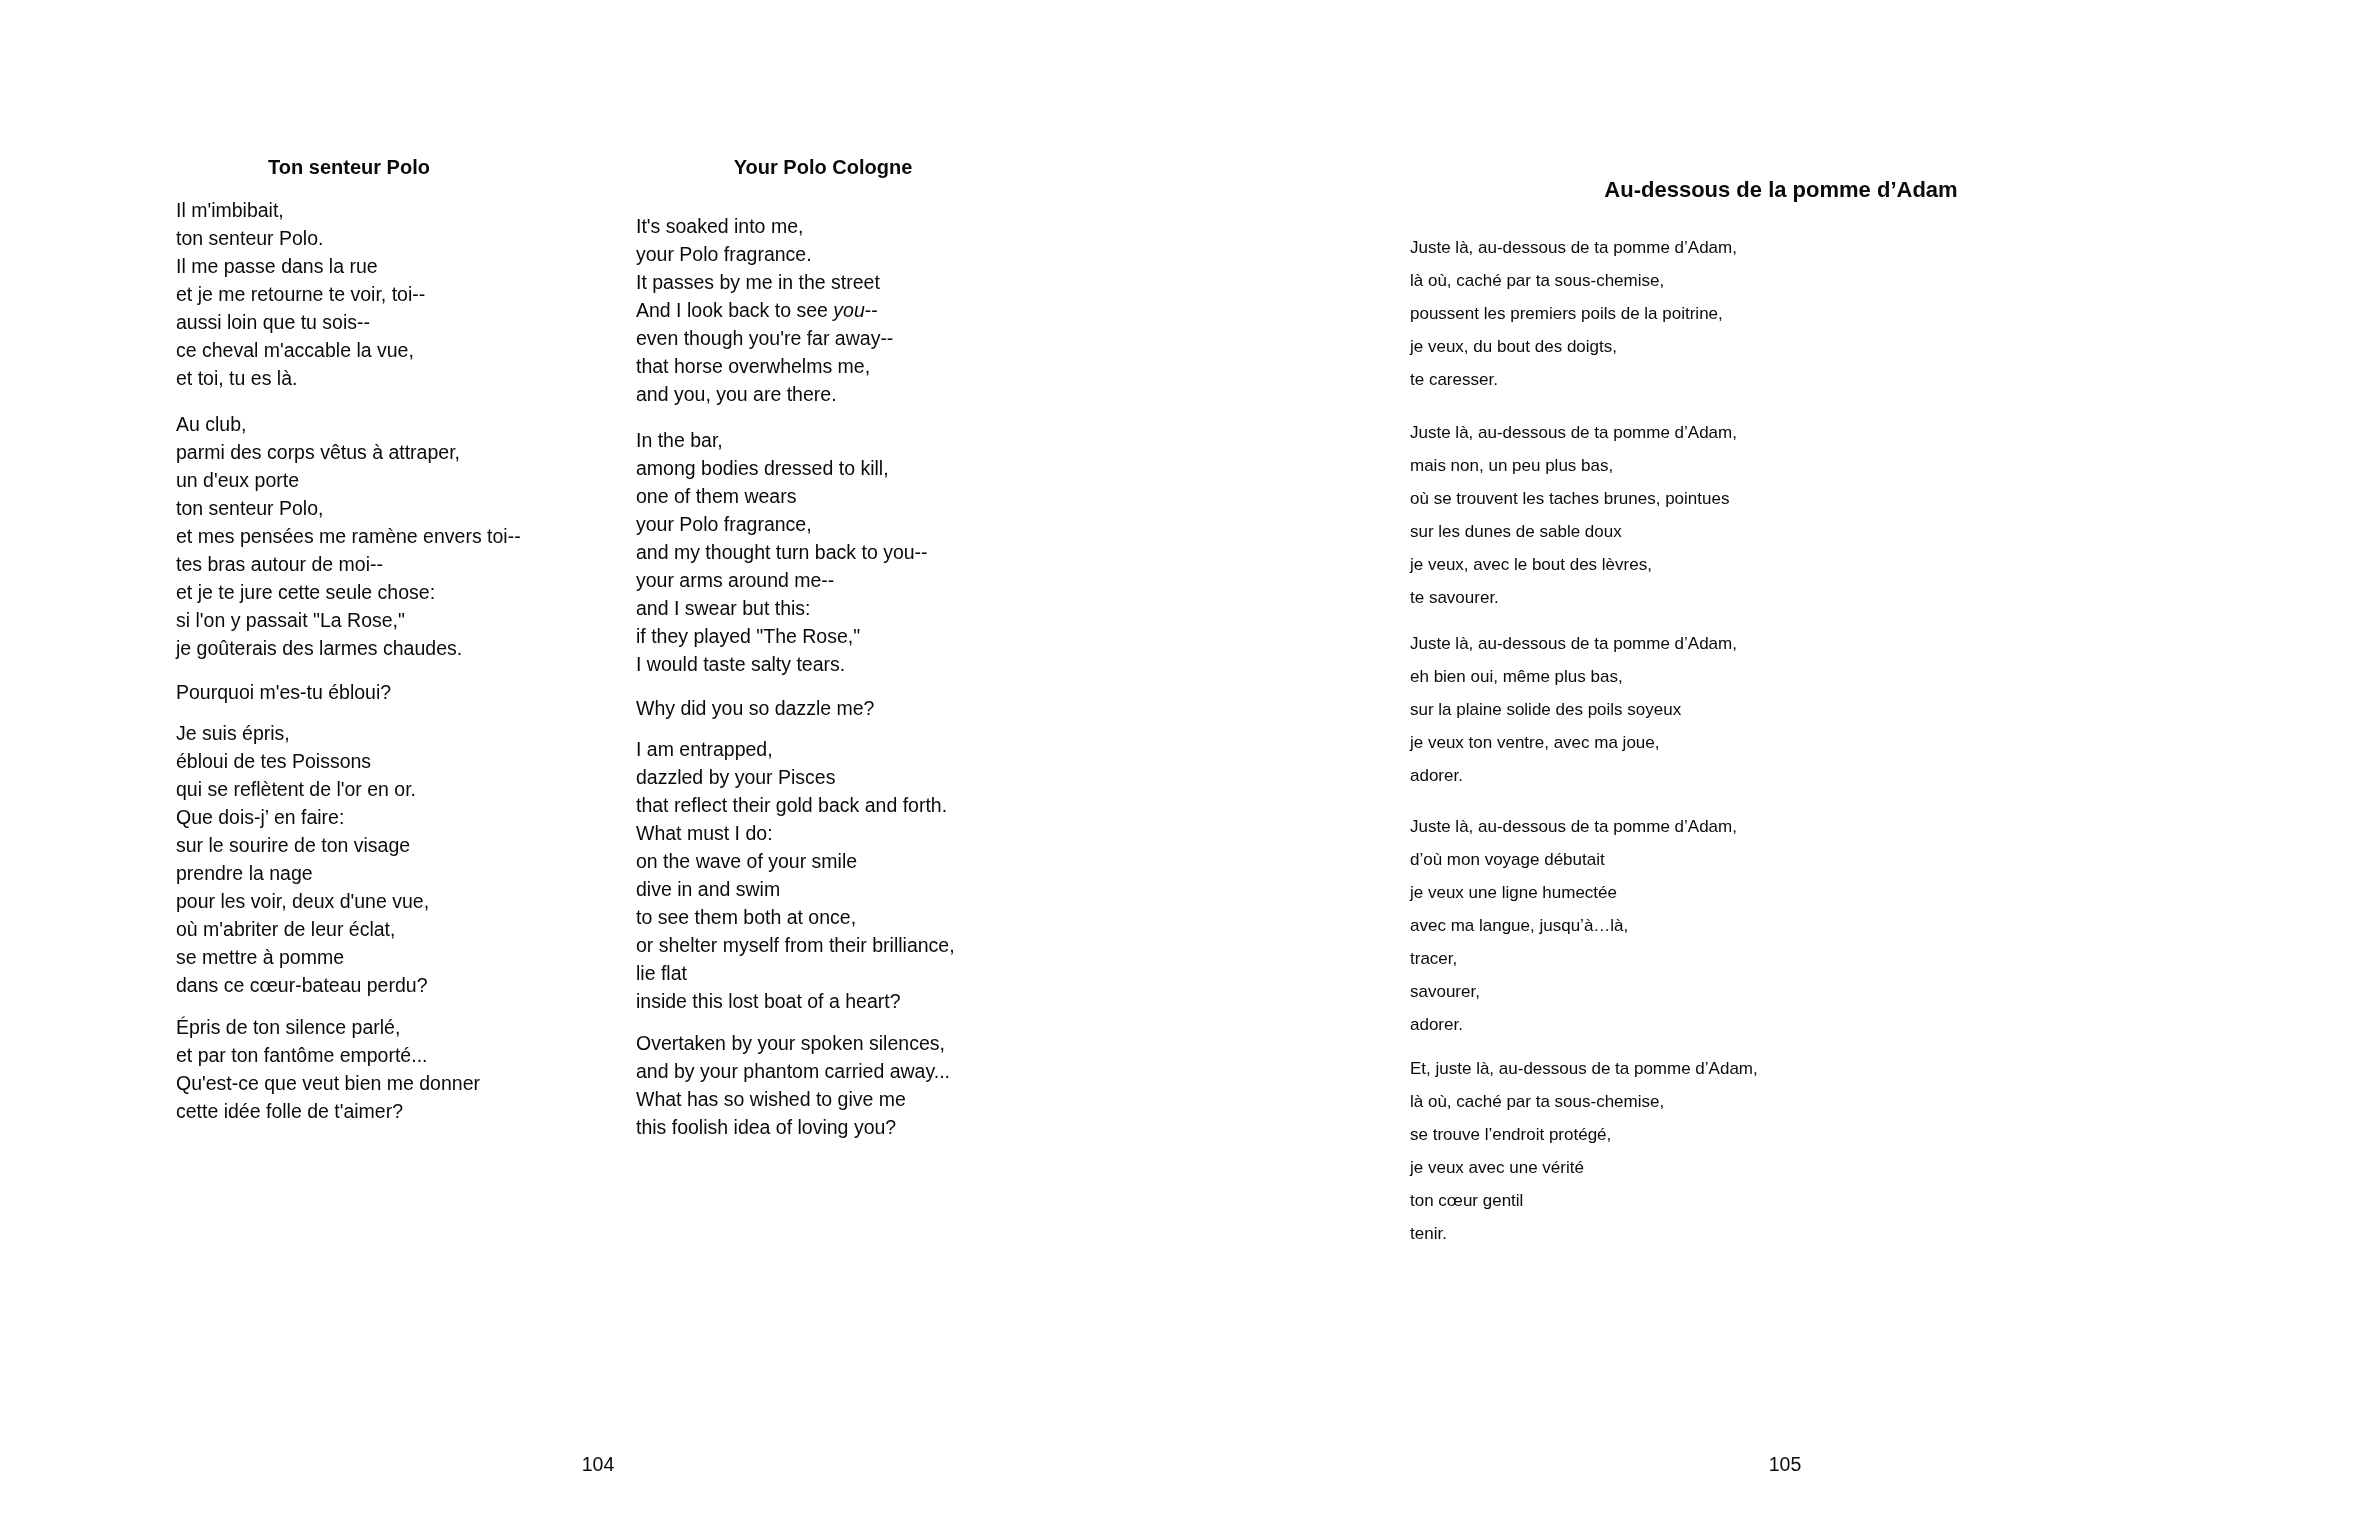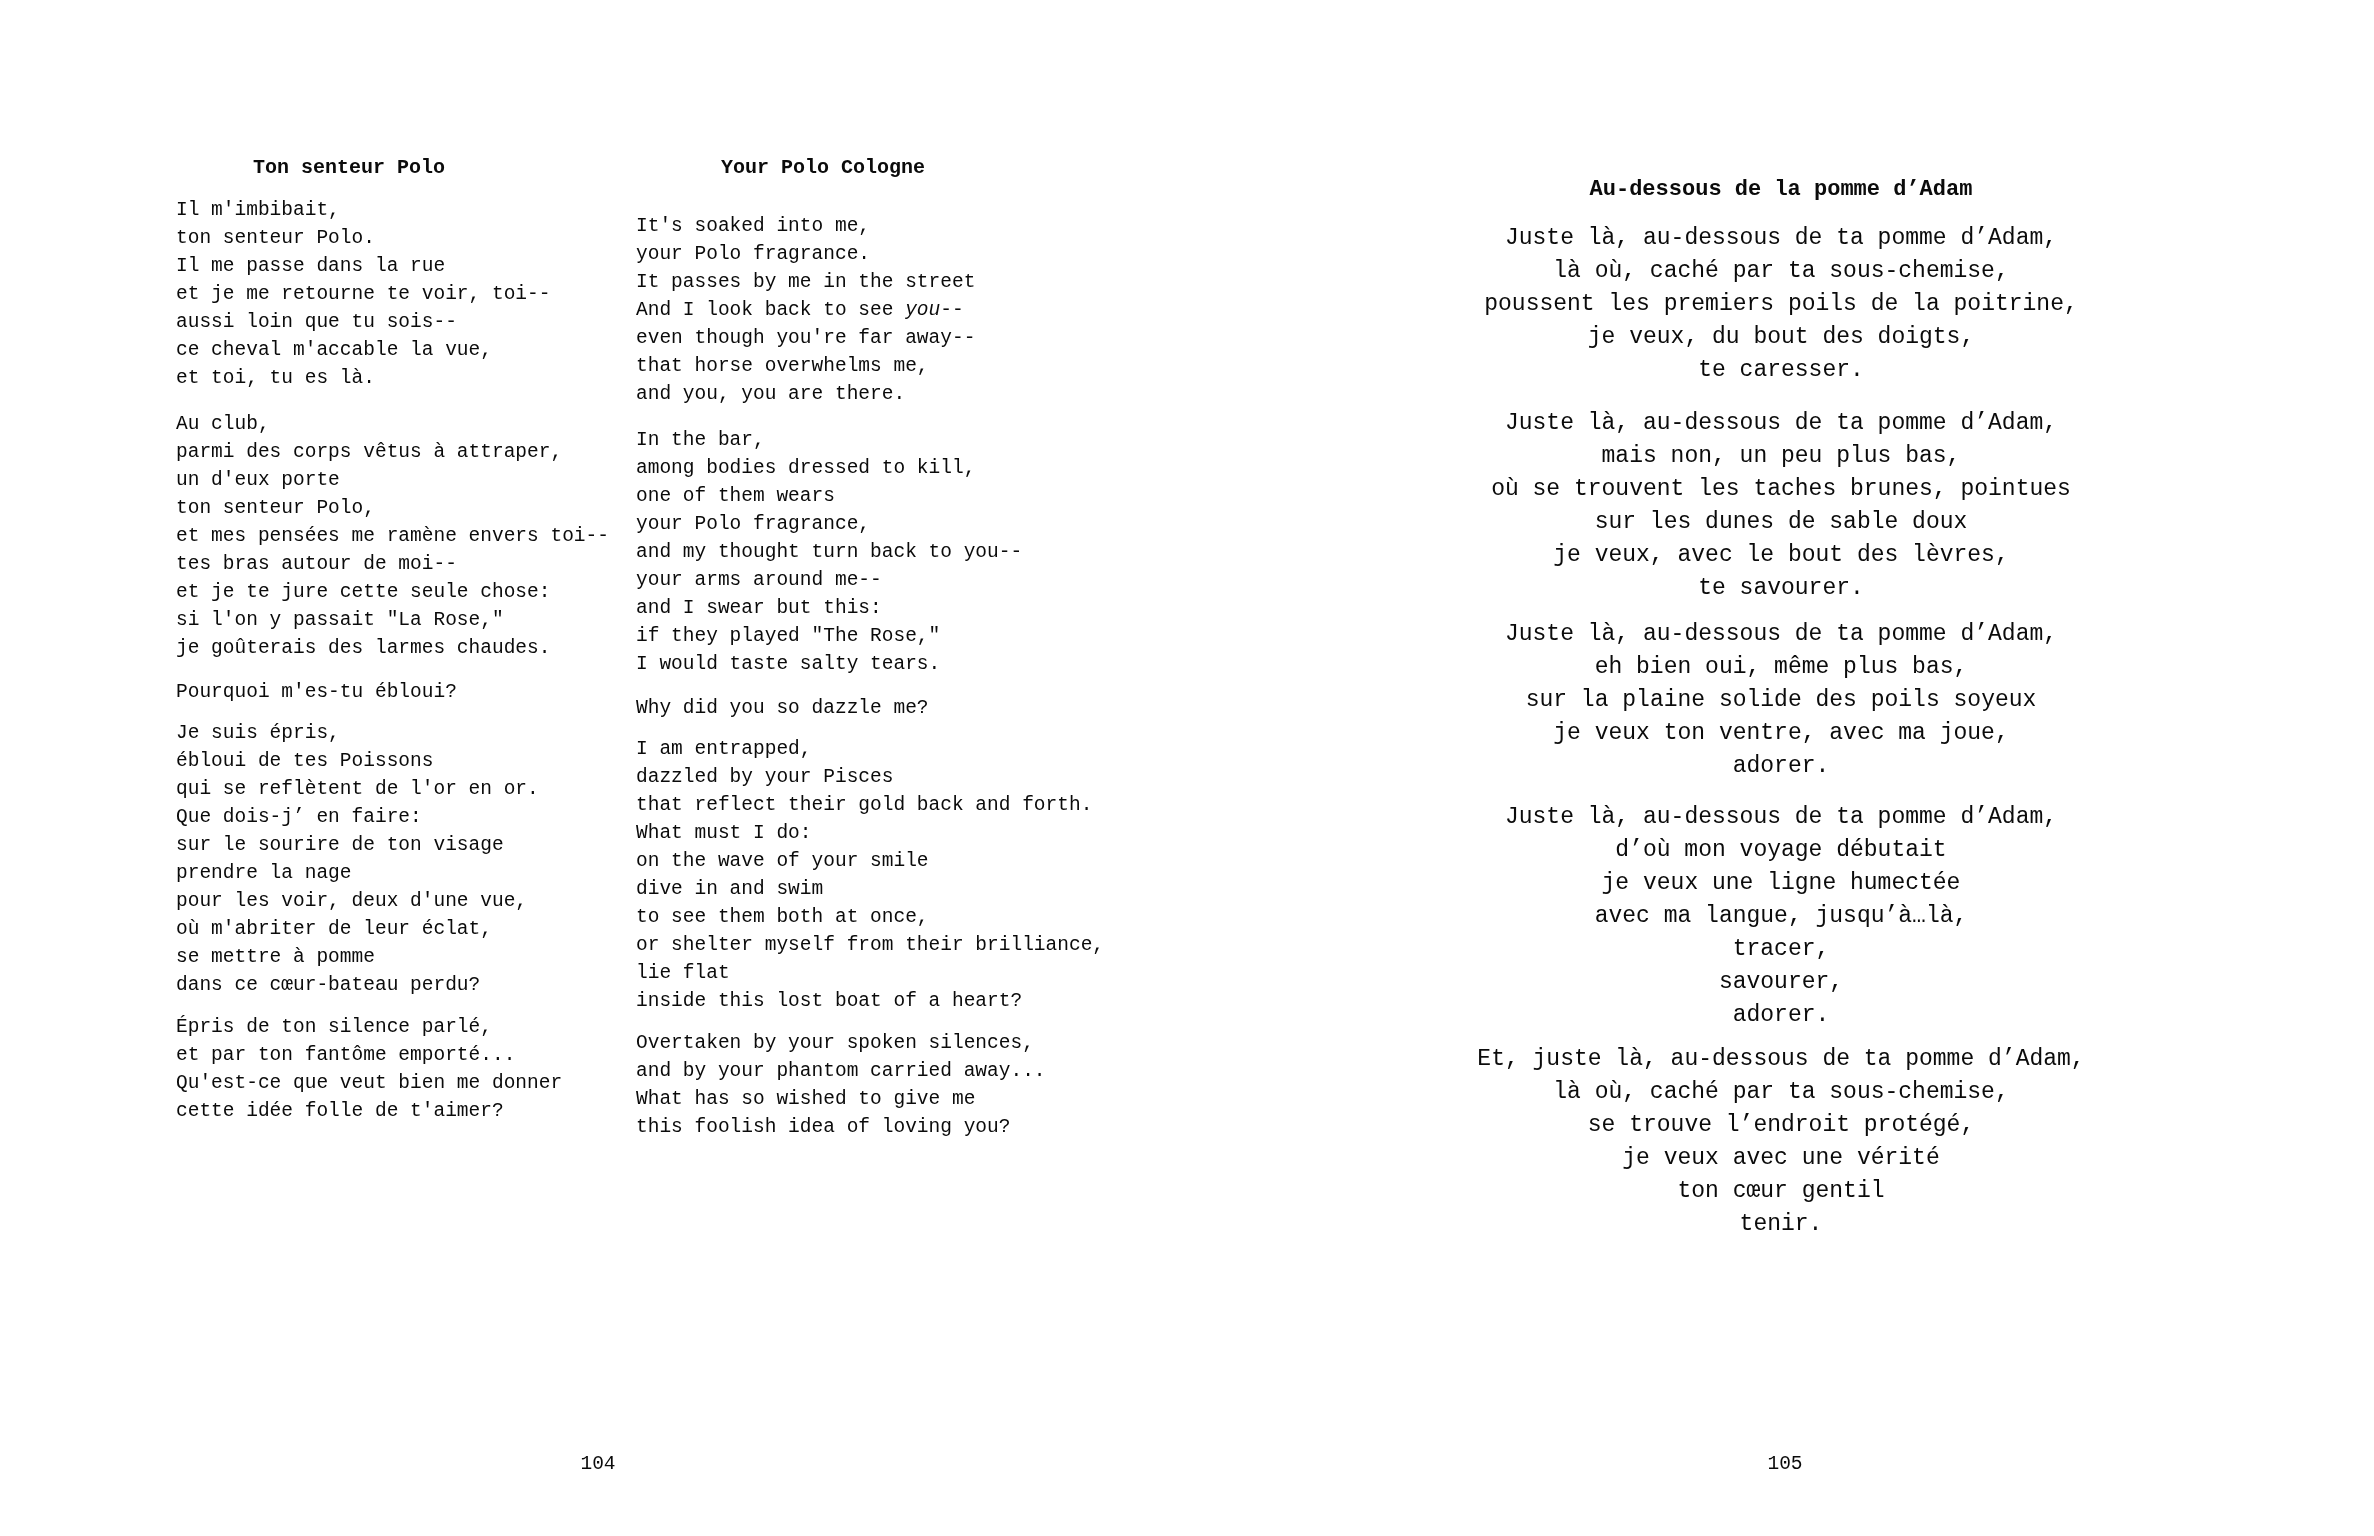--- a/index.html
+++ b/index.html
@@ -4,42 +4,41 @@
 <style>
   html, body { margin: 0; padding: 0; }
   body {
     width: 2375px; height: 1536px;
     background: #ffffff;
     color: #0b0b0b;
     font-family: "Liberation Sans", sans-serif;
     position: relative;
     overflow: hidden;
   }
-  .page { position: absolute; top: 0; width: 1187px; height: 1148px; font-family: Liberation Mono, monospace; }
+  .page { position: absolute; top: 0; width: 1187px; height: 1148px; }
   #page-left  { left: 0; }
   #page-right { left: 1187px; }
 
   .poem-title {
     position: absolute;
     margin: 0;
     transform: translateX(-50%);
     font-weight: bold;
     white-space: nowrap;
   }
   #title-fr    { left: 349px;  top: 156px; font-size: 20px; }
   #title-en    { left: 823px;  top: 156px; font-size: 20px; }
   #title-right { left: 594px;  top: 177px; font-size: 22px; }
 
   .col { position: absolute; white-space: nowrap; }
   #col-fr { left: 176px; top: 196px; font-size: 19.5px;   line-height: 28px; }
   #col-en { left: 636px; top: 212px; font-size: 19.5px;   line-height: 28px; }
   #col-right {
-    left: 223px; top: 222px; width: 742px;
-    text-align: center;
-    font-size: 23px; line-height: 33px;
+    left: 223px; top: 231px; width: 742px;
+    font-size: 17px; line-height: 33px;
   }
 
   .stanza { margin: 0; }
   
   #col-fr .stanza:nth-child(1), #col-en .stanza:nth-child(1) { margin-bottom: 17.6px; }
   #col-fr .stanza:nth-child(2), #col-en .stanza:nth-child(2) { margin-bottom: 16px; }
   #col-fr .stanza:nth-child(3), #col-en .stanza:nth-child(3) { margin-bottom: 13px; }
   #col-fr .stanza:nth-child(4), #col-en .stanza:nth-child(4) { margin-bottom: 14px; }
   
   #col-right .stanza:nth-child(1) { margin-bottom: 19.5px; }

